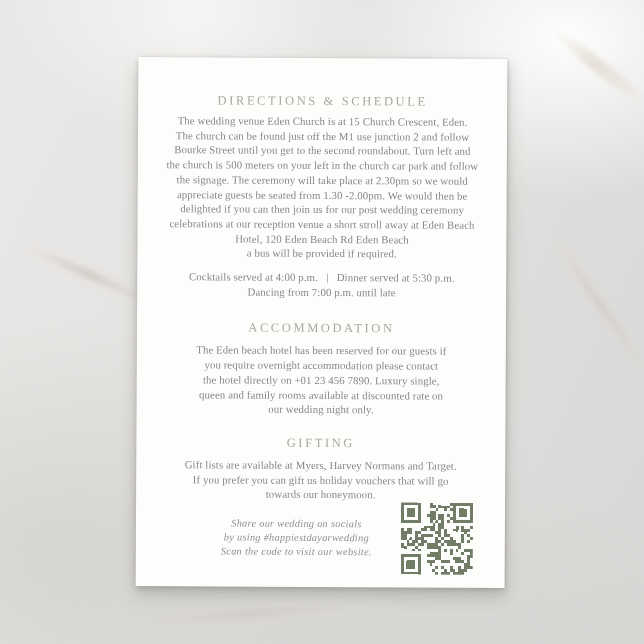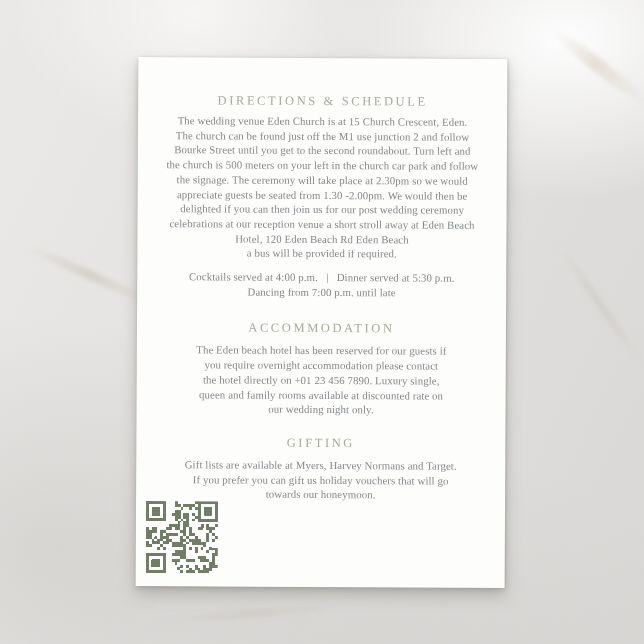--- a/index.html
+++ b/index.html
@@ -105,20 +105,23 @@
 the hotel directly on +01 23 456 7890. Luxury single,
 queen and family rooms available at discounted rate on
 our wedding night only.</div>
 
   <div class="sec-title h-gifting">GIFTING</div>
   <div class="body-text para3">Gift lists are available at Myers, Harvey Normans and Target.
 If you prefer you can gift us holiday vouchers that will go
 towards our honeymoon.</div>
 
   <div class="footer">
+    <div class="social">Share our wedding on socials
+by using #happiestdayarwedding
+Scan the code to visit our website.</div>
     <div class="qr-box">
       <svg id="qr-svg" viewBox="0 0 25 25" aria-hidden="true">
           <rect x="0" y="0" width="1" height="1" fill="var(--qr)"></rect>
           <rect x="1" y="0" width="1" height="1" fill="var(--qr)"></rect>
           <rect x="2" y="0" width="1" height="1" fill="var(--qr)"></rect>
           <rect x="3" y="0" width="1" height="1" fill="var(--qr)"></rect>
           <rect x="4" y="0" width="1" height="1" fill="var(--qr)"></rect>
           <rect x="5" y="0" width="1" height="1" fill="var(--qr)"></rect>
           <rect x="6" y="0" width="1" height="1" fill="var(--qr)"></rect>
           <rect x="10" y="0" width="1" height="1" fill="var(--qr)"></rect>

